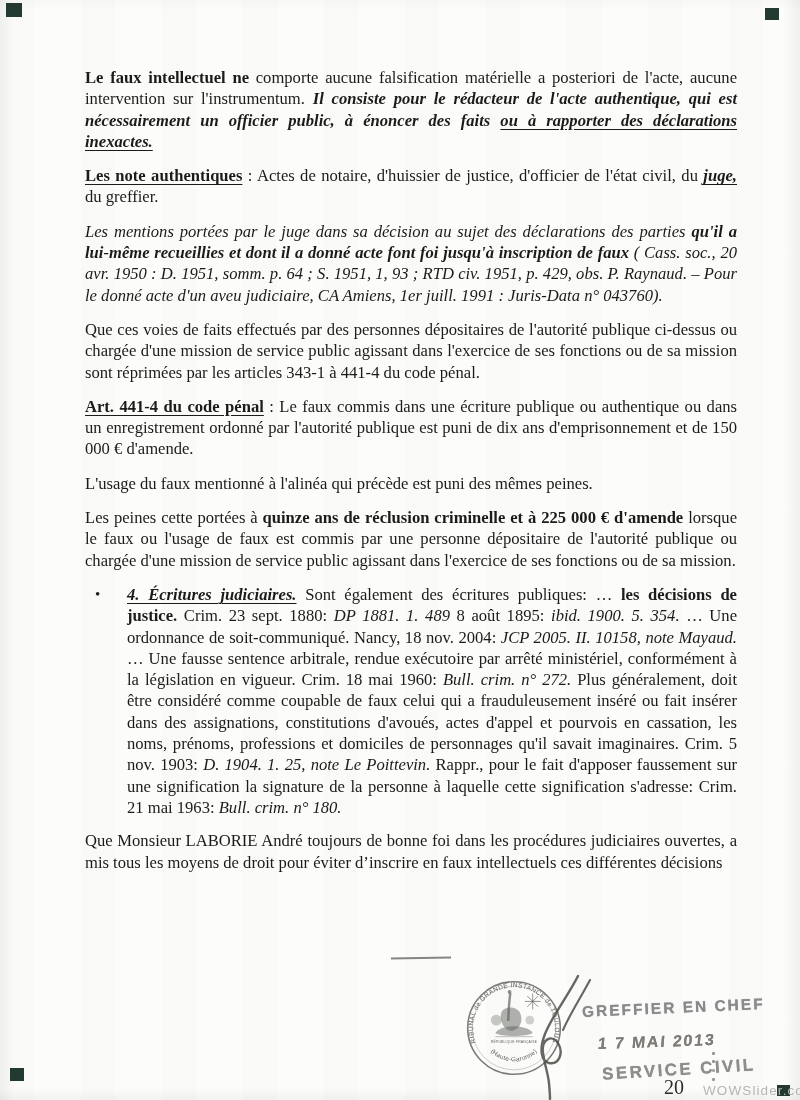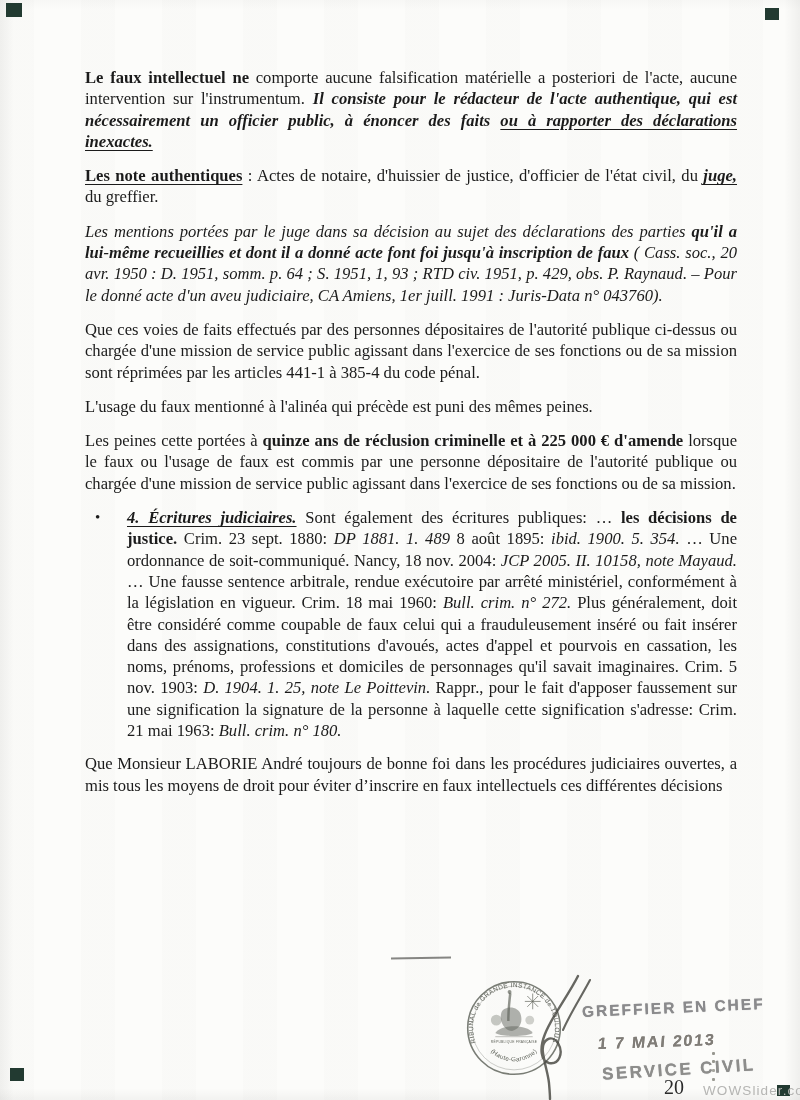--- a/index.html
+++ b/index.html
@@ -60,21 +60,22 @@
 
   <div class="corner-mark tl"></div>
   <div class="corner-mark tr"></div>
   <div class="corner-mark bl"></div>
   <div class="corner-mark br"></div>
 
   <main class="doc" id="doc">
       <div class="para sp"><span class="b">Le faux intellectuel ne</span><span> comporte aucune falsification matérielle a posteriori de l'acte, aucune intervention sur l'instrumentum. </span><span class="b i">Il consiste pour le rédacteur de l'acte authentique, qui est nécessairement un officier public, à énoncer des faits </span><span class="b i u">ou à rapporter des déclarations inexactes.</span></div>
       <div class="para sp"><span class="b u">Les note authentiques</span><span> : Actes de notaire, d'huissier de justice, d'officier de l'état civil, du </span><span class="b i u">juge,</span><span> du greffier.</span></div>
       <div class="para sp"><span class="i">Les mentions portées par le juge dans sa décision au sujet des déclarations des parties </span><span class="b i">qu'il a lui-même recueillies et dont il a donné acte font foi jusqu'à inscription de faux </span><span class="i">( Cass. soc., 20 avr. 1950 : D. 1951, somm. p. 64 ; S. 1951, 1, 93 ; RTD civ. 1951, p. 429, obs. P. Raynaud. – Pour le donné acte d'un aveu judiciaire,  CA Amiens, 1er juill. 1991 : Juris-Data n° 043760).</span></div>
-      <div class="para sp"><span>Que ces voies de faits effectués par des personnes dépositaires de l'autorité publique ci-dessus ou chargée d'une mission de service public agissant dans l'exercice de ses fonctions ou de sa mission sont réprimées par les articles 441-1 à 385-4 du code pénal.</span></div>
+      <div class="para sp"><span>Que ces voies de faits effectués par des personnes dépositaires de l'autorité publique ci-dessus ou chargée d'une mission de service public agissant dans l'exercice de ses fonctions ou de sa mission sont réprimées par les articles 343-1 à 441-4 du code pénal.</span></div>
+      <div class="para sp"><span class="b u">Art. 441-4  du code pénal</span><span> : Le faux commis dans une écriture publique ou authentique ou dans un enregistrement ordonné par l'autorité publique est puni de dix ans d'emprisonnement et de 150 000 € d'amende.</span></div>
       <div class="para sp"><span>L'usage du faux mentionné à l'alinéa qui précède est puni des mêmes peines.</span></div>
       <div class="para sp"><span>Les peines cette portées à </span><span class="b">quinze ans de réclusion criminelle et à 225 000 € d'amende</span><span> lorsque le faux ou l'usage de faux est commis par une personne dépositaire de l'autorité publique ou chargée d'une mission de service public agissant dans l'exercice de ses fonctions ou de sa mission.</span></div>
       <div class="para bulleted"><span class="bullet">•</span><span class="b i u">4. Écritures judiciaires.</span><span> Sont également des écritures publiques: … </span><span class="b">les décisions de justice.</span><span> Crim. 23 sept. 1880: </span><span class="i">DP 1881. 1. 489</span><span> 8 août 1895: </span><span class="i">ibid. 1900. 5. 354.</span><span> … Une ordonnance de soit-communiqué. Nancy, 18 nov. 2004: </span><span class="i">JCP 2005. II. 10158, note Mayaud.</span><span> … Une fausse sentence arbitrale, rendue exécutoire par arrêté ministériel, conformément à la législation en vigueur. Crim. 18 mai 1960: </span><span class="i">Bull. crim. n° 272.</span><span> Plus généralement, doit être considéré comme coupable de faux celui qui a frauduleusement inséré ou fait insérer dans des assignations, constitutions d'avoués, actes d'appel et pourvois en cassation, les noms, prénoms, professions et domiciles de personnages qu'il savait imaginaires. Crim. 5 nov. 1903: </span><span class="i">D. 1904. 1. 25, note Le Poittevin.</span><span> Rappr., pour le fait d'apposer faussement sur une signification la signature de la personne à laquelle cette signification s'adresse: Crim. 21 mai 1963: </span><span class="i">Bull. crim. n° 180.</span></div>
       <div class="para"><span>Que Monsieur LABORIE André toujours de bonne foi dans les procédures judiciaires ouvertes, a mis tous les moyens de droit pour éviter d’inscrire en faux intellectuels ces différentes décisions</span></div>
     </main>
 
   <div class="stray-line"></div>
 
   <div class="seal-wrap">
     <svg viewBox="0 0 130 130">

